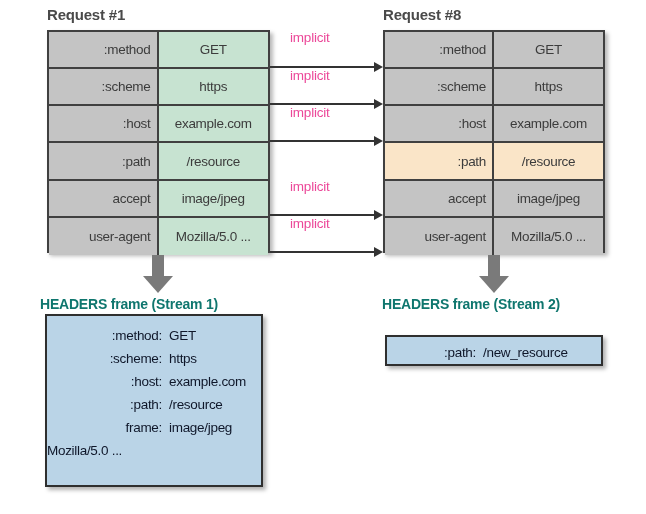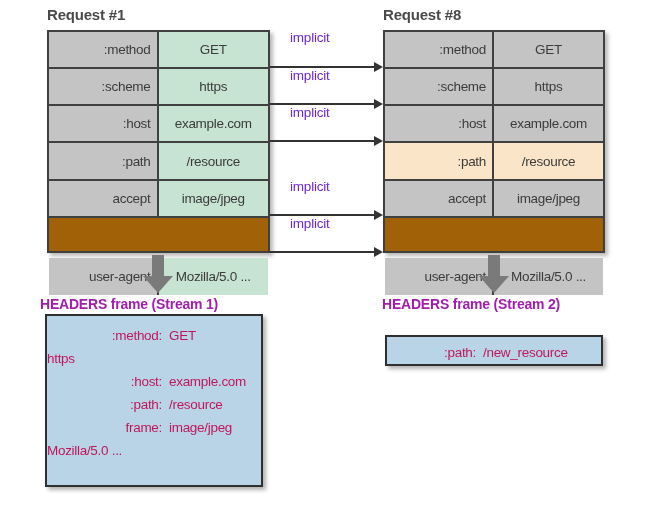--- a/index.html
+++ b/index.html
@@ -32,21 +32,21 @@
     letter-spacing: -0.2px;
     white-space: nowrap;
   }
   #req1-title { left: 47px; top: 6px; }
   #req2-title { left: 383px; top: 6px; }
 
   .frame-title {
     position: absolute;
     font-size: 14px;
     font-weight: 600;
-    color: #a21caf;
+    color: #0f766e;
     letter-spacing: -0.2px;
     white-space: nowrap;
   }
   #frame1-title { left: 40px; top: 296px; }
   #frame2-title { left: 382px; top: 296px; }
 
   
   .req-table {
     position: absolute;
     border: 2px solid #404040;
@@ -56,21 +56,21 @@
   }
   #req1-table { left: 47px; top: 30px; width: 223px; height: 223px; }
   #req2-table { left: 383px; top: 30px; width: 222px; height: 223px; }
 
   .row {
     display: flex;
     height: 37.16px;
     box-sizing: border-box;
     border-bottom: 2px solid #404040;
   }
-  .row:last-child { border-bottom: none; margin-top: 40px; }
+  .row:last-child { border-bottom: none; }
 
   .cell-name {
     flex: 0 0 50%;
     box-sizing: border-box;
     background: #c4c4c4;
     border-right: 2px solid #404040;
     display: flex;
     align-items: center;
     justify-content: flex-end;
     padding-right: 6px;
@@ -94,21 +94,21 @@
     overflow: hidden;
   }
   .row.hl-green .cell-value { background: #c7e3d1; }
   .row.hl-orange .cell-name,
   .row.hl-orange .cell-value { background: #fae5c8; }
 
   
   .implicit-label {
     position: absolute;
     font-size: 13.5px;
-    color: #6d28d9;
+    color: #ec4899;
     letter-spacing: -0.2px;
     white-space: nowrap;
   }
   .arrow-line {
     position: absolute;
     height: 2px;
     background: #333333;
   }
   .arrow-head {
     position: absolute;
@@ -149,21 +149,21 @@
   .hdr-list {
     position: absolute;
     left: 0; top: 8px;
     width: 100%;
   }
   .hdr-line {
     display: flex;
     height: 23px;
     align-items: center;
     font-size: 13.5px;
-    color: #be185d;
+    color: #0f172a;
     letter-spacing: -0.3px;
     white-space: nowrap;
   }
   .hdr-key {
     flex: 0 0 122px;
     text-align: right;
     padding-right: 7px;
     box-sizing: border-box;
   }
   .hdr-val {
@@ -267,20 +267,21 @@
   </div>
 
   <div class="frame-title" id="frame1-title">HEADERS frame (Stream 1)</div>
   <div class="frame-box" id="frame1-box">
     <div class="hdr-list">
       <div class="hdr-line">
         <span class="hdr-key">:method:</span>
         <span class="hdr-val">GET</span>
       </div>
       <div class="hdr-line">
+        <span class="hdr-key">:scheme:</span>
         <span class="hdr-val">https</span>
       </div>
       <div class="hdr-line">
         <span class="hdr-key">:host:</span>
         <span class="hdr-val">example.com</span>
       </div>
       <div class="hdr-line">
         <span class="hdr-key">:path:</span>
         <span class="hdr-val">/resource</span>
       </div>

